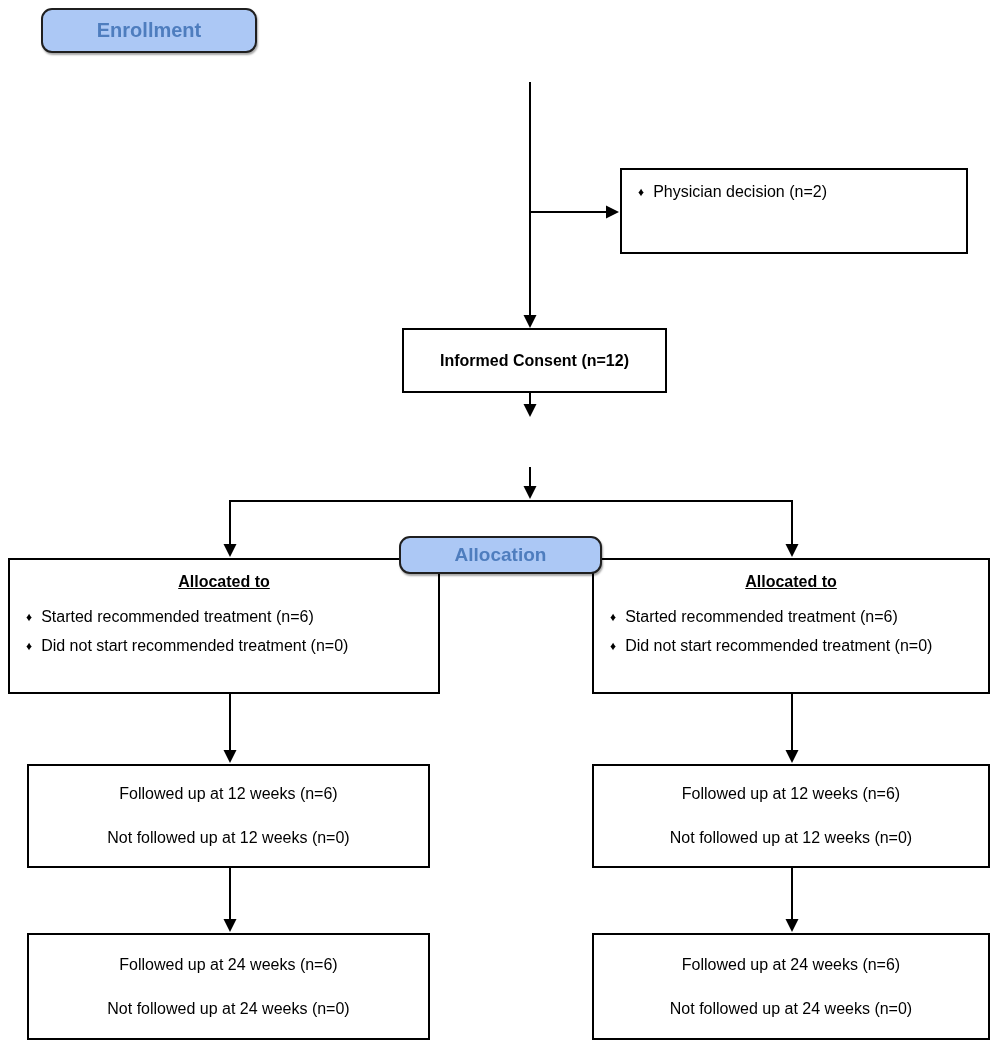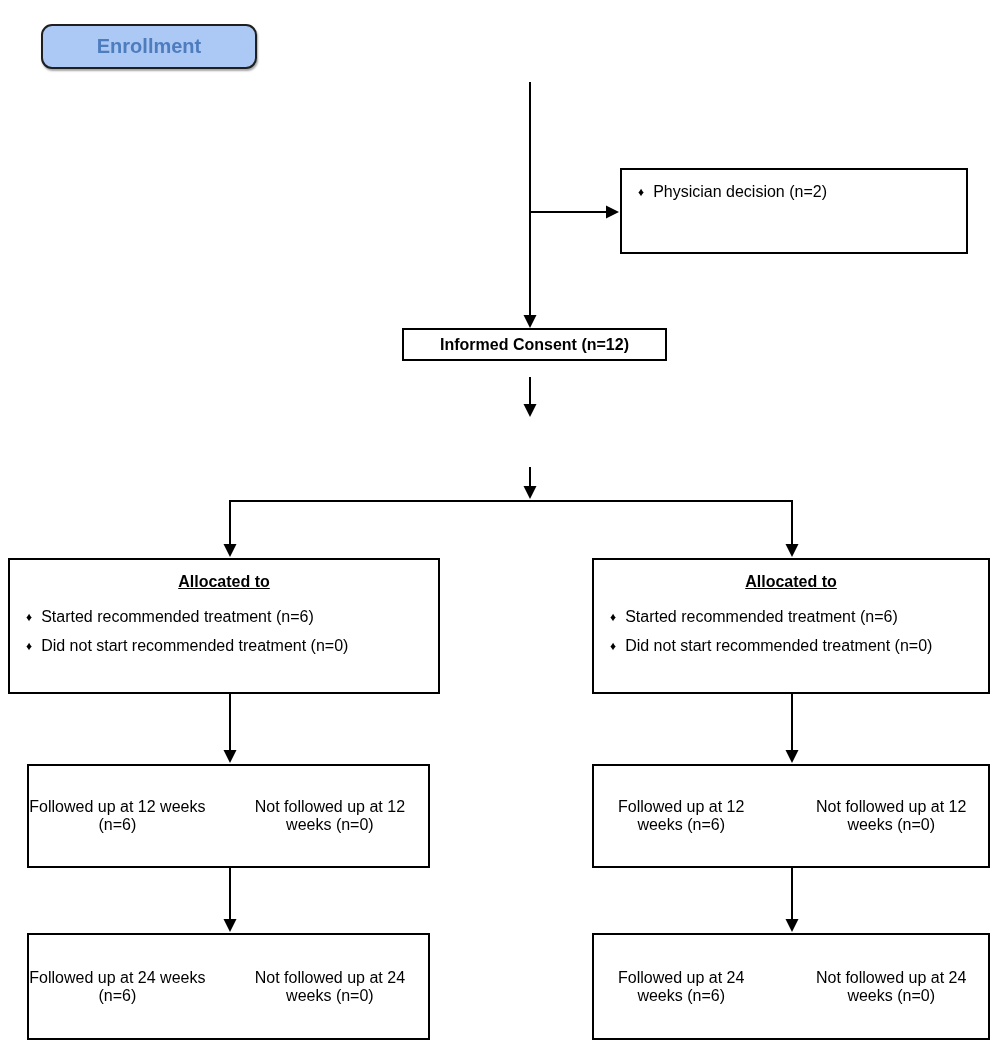--- a/index.html
+++ b/index.html
@@ -29,50 +29,50 @@
     border: 2px solid #1F1F1F;
     border-radius: 11px;
     box-shadow: 1px 2px 2px rgba(0,0,0,0.35);
     color: #4E7DBE;
     font-weight: bold;
     display: flex;
     align-items: center;
     justify-content: center;
     box-sizing: border-box;
   }
-  #pill-enrollment { left: 41px; top: 8px;  width: 216px; height: 45px; font-size: 20px; margin-top: 16px; }
+  #pill-enrollment { left: 41px; top: 8px;  width: 216px; height: 45px; font-size: 20px; }
   #pill-allocation { left: 399px; top: 536px; width: 203px; height: 38px; font-size: 19px; }
   #pill-followup  { left: 407px; top: 727px; width: 203px; height: 44px; font-size: 19px; }
 
   .box {
     position: absolute;
     z-index: 2;
     background: #ffffff;
     border: 2px solid #000000;
     box-sizing: border-box;
     font-size: 16px;
   }
   .box.center-bold {
     display: flex;
     align-items: center;
     justify-content: center;
     font-weight: bold;
     text-align: center;
   }
   #box-assessed   { left: 389px; top: 24px;  width: 283px; height: 58px; }
   #box-excluded   { left: 620px; top: 168px; width: 348px; height: 86px; padding: 10px 12px; }
-  #box-consent    { left: 402px; top: 328px; width: 265px; height: 33px; }
+  #box-consent    { left: 402px; top: 328px; width: 265px; height: 65px; }
   #box-randomised { left: 402px; top: 417px; width: 265px; height: 50px; }
 
   #box-alloc-left  { left: 8px;   top: 558px; width: 432px; height: 136px; padding-top: 10px; }
   #box-alloc-right { left: 592px; top: 558px; width: 398px; height: 136px; padding-top: 10px; }
 
   .two-line-box {
     display: flex;
-    flex-direction: row;
+    flex-direction: column;
     justify-content: center;
     align-items: center;
     text-align: center;
     gap: 26px;
   }
   #box-fu12-left  { left: 27px;  top: 764px; width: 403px; height: 104px; }
   #box-fu12-right { left: 592px; top: 764px; width: 398px; height: 104px; }
   #box-fu24-left  { left: 27px;  top: 933px; width: 403px; height: 107px; }
   #box-fu24-right { left: 592px; top: 933px; width: 398px; height: 107px; }
 
@@ -139,20 +139,23 @@
       <polygon points="223.5,750 236.5,750 230,763"></polygon>
       <polygon points="785.5,750 798.5,750 792,763"></polygon>
       <polygon points="223.5,919 236.5,919 230,932"></polygon>
       <polygon points="785.5,919 798.5,919 792,932"></polygon>
     </g>
   </svg>
 
   <div class="stage-pill" id="pill-enrollment">
     <span>Enrollment</span>
   </div>
+  <div class="stage-pill" id="pill-allocation">
+    <span>Allocation</span>
+  </div>
 
 
   <div class="box" id="box-excluded">
     <div class="bullet-line">
       <span class="bullet-glyph">♦</span>
       <span>Physician decision (n=2)</span>
     </div>
   </div>
 
   <div class="box center-bold" id="box-consent">

